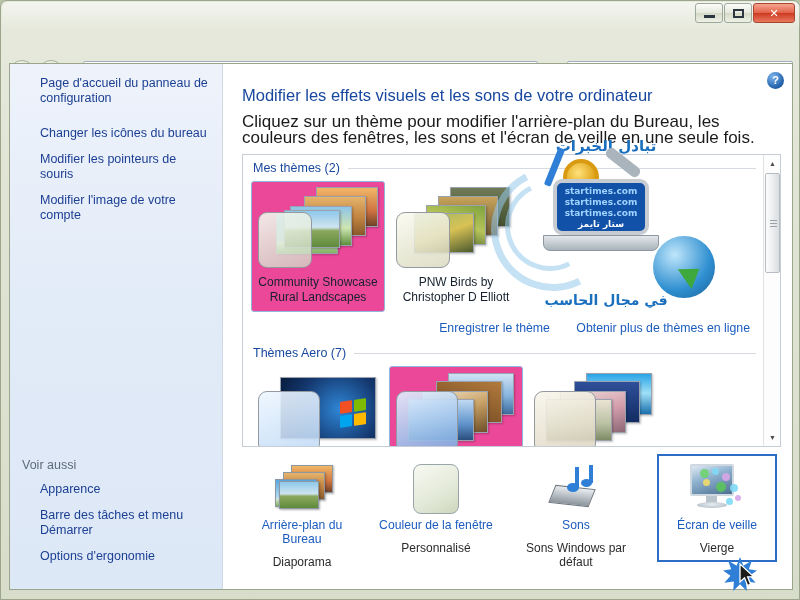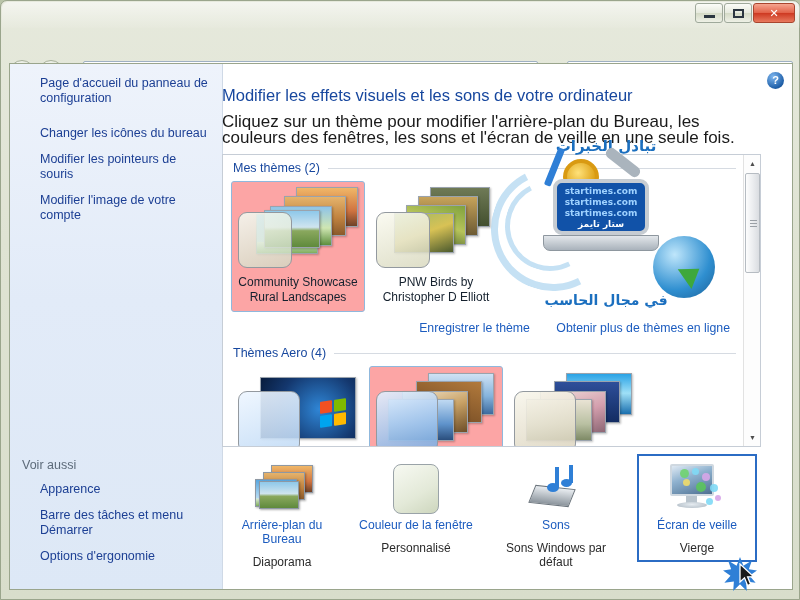--- a/index.html
+++ b/index.html
@@ -101,21 +101,21 @@
   #sb-top{padding-top:12px;}
   #sb-bottom{position:absolute;left:0;bottom:14px;width:213px;}
   .sbhead{color:#5d6b7a;font-size:12.5px;padding:0 10px 0 12px;margin-bottom:10px;}
   #helpicon{
     position:absolute;right:8px;top:8px;width:17px;height:17px;border-radius:50%;
     background:radial-gradient(circle at 35% 28%,#7db6ef,#1f5fa8 70%,#143f72 100%);
     color:#fff;font-size:11px;font-weight:bold;text-align:center;line-height:17px;
     cursor:pointer;z-index:6;
   }
   
-  #main{position:absolute;left:196px;top:0;width:569px;height:525px;}
+  #main{position:absolute;left:216px;top:0;width:569px;height:525px;}
   #pagetitle{
     position:absolute;left:16px;top:22px;font-size:16.5px;color:#17479e;white-space:nowrap;
   }
   #pagedesc{
     position:absolute;left:16px;top:50px;width:538px;font-size:17px;
     color:#1a1a1a;line-height:16px;
   }
   
   #themebox{
     position:absolute;left:16px;top:90px;width:539px;height:293px;
@@ -123,21 +123,21 @@
   }
   #themescroll{position:absolute;left:0;top:0;width:521px;height:291px;}
   .grouphead{display:flex;align-items:center;padding:6px 8px 0 10px;}
   .grouphead .gtxt{font-size:12.5px;color:#17479e;white-space:nowrap;}
   .grouphead .gline{flex:1;height:1px;background:#d6dbe2;margin-left:8px;}
   .themerow{display:flex;padding:6px 0 0 8px;}
   .themecell{
     width:134px;padding:4px 2px 6px 2px;margin-right:4px;border:1px solid transparent;
     border-radius:3px;text-align:center;cursor:pointer;box-sizing:border-box;
   }
-  .themecell.sel{background:#fca5a5;border-color:#8fb8dd;}
+  .themecell.sel{background:#ec4899;border-color:#8fb8dd;}
   .thumbwrap{position:relative;width:128px;height:84px;margin:0 auto;}
   .tlabel{font-size:12px;color:#15212e;line-height:15px;margin-top:5px;}
   .linkrow{text-align:right;padding:6px 14px 4px 0;}
   .linkrow a{color:#1c5cbf;font-size:12.3px;margin-left:22px;text-decoration:none;cursor:pointer;}
   
   #vscroll{
     position:absolute;right:0;top:0;width:17px;height:291px;
     background:#fdfdfd;border-left:1px solid #e2e2e2;box-sizing:border-box;
   }
   .sarrow{width:17px;height:17px;display:flex;align-items:center;justify-content:center;
@@ -350,21 +350,21 @@
               <div class="tlabel">PNW Birds by Christopher D Elliott</div>
             </div>
           </div>
 
           <div class="linkrow">
             <a>Enregistrer le thème</a>
             <a>Obtenir plus de thèmes en ligne</a>
           </div>
 
           <div class="grouphead">
-            <span class="gtxt">Thèmes Aero (4)</span>
+            <span class="gtxt">Thèmes Aero (7)</span>
             <span class="gline"></span>
           </div>
 
           <div class="themerow">
             <div class="themecell">
               <div class="thumbwrap">
                 <div class="stack">
                   <div class="ph w7bg" style="left:26px;top:6px;width:96px;height:62px;">
                     <span class="winlogo">
                       <i style="background:#f25022"></i>

